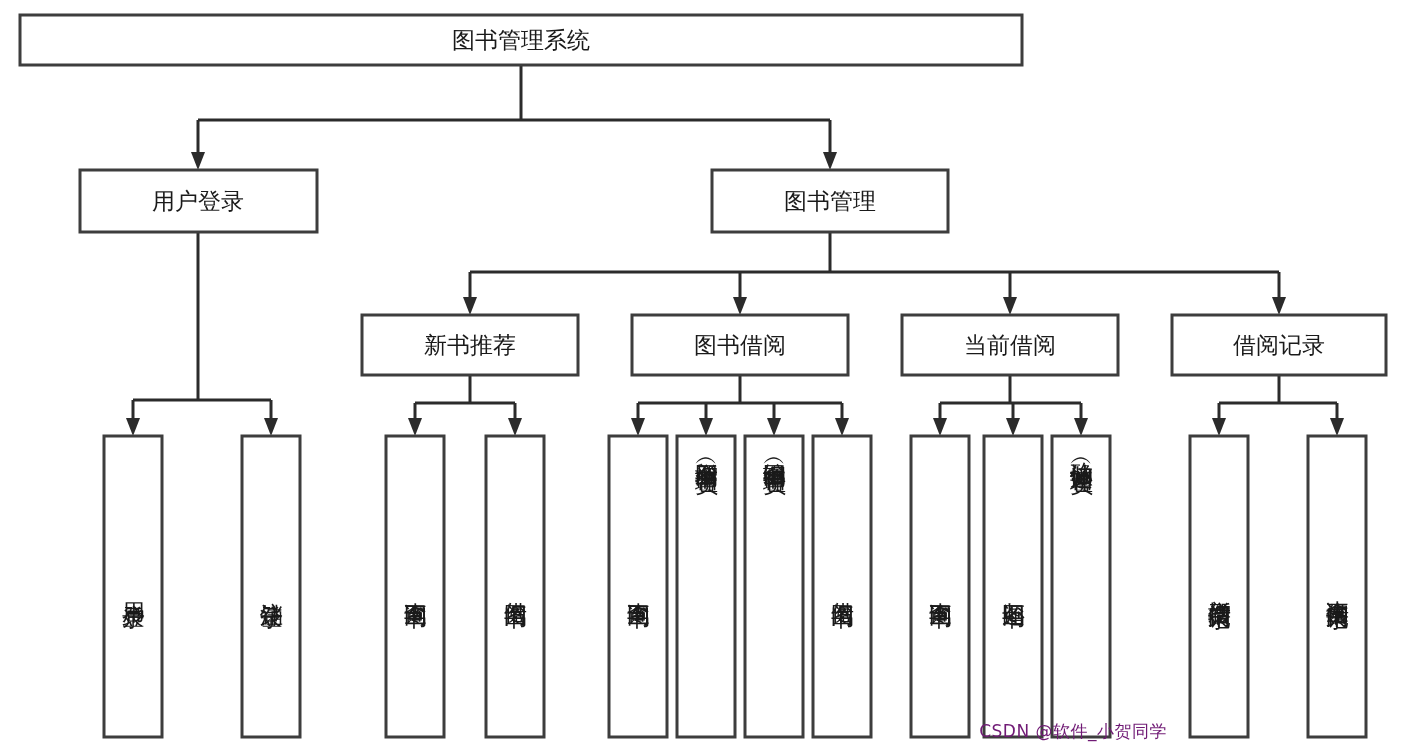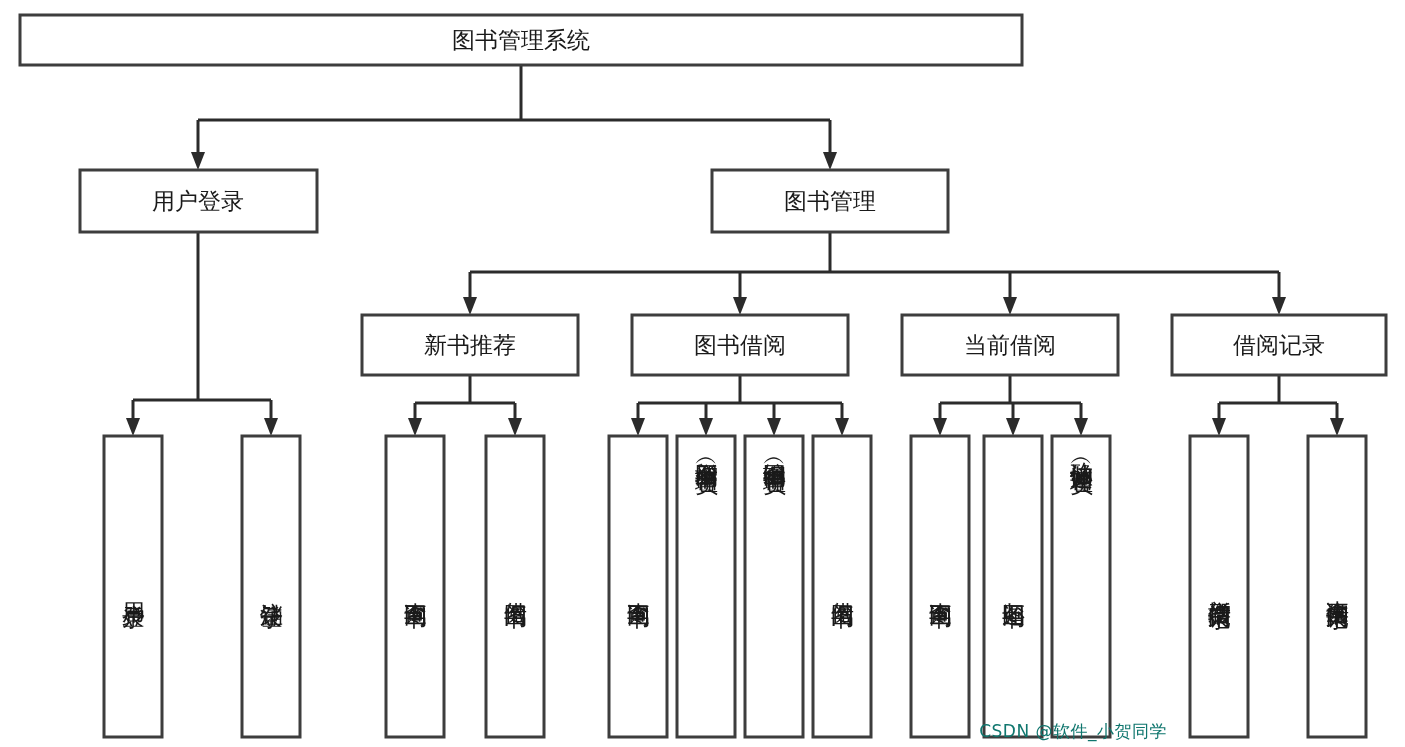--- a/index.html
+++ b/index.html
@@ -65,21 +65,21 @@
     color: #1a1a1a;
     letter-spacing: 1.5px;
     white-space: nowrap;
   }
   .watermark {
     position: absolute;
     right: 10px;
     bottom: 4px;
     font-family: "DejaVu Sans", "Liberation Sans", sans-serif;
     font-size: 17px;
-    color: #0f766e;
+    color: #701a75;
     letter-spacing: 0.5px;
     white-space: nowrap;
   }
 </style>
 </head>
 <body>
 
 <div id="diagram-root">
 
   <svg id="tree-svg" viewBox="0 0 1405 747">

